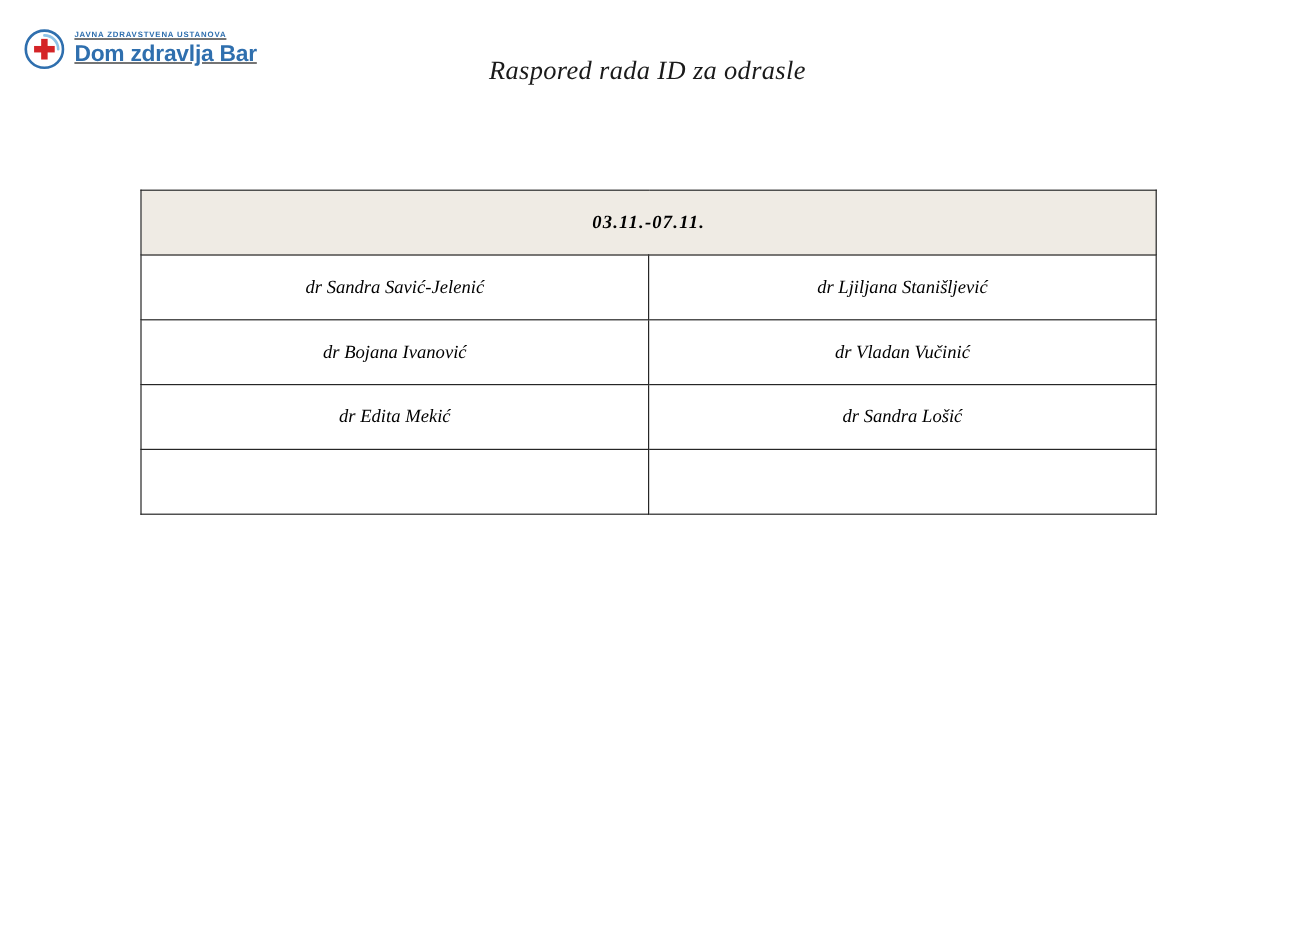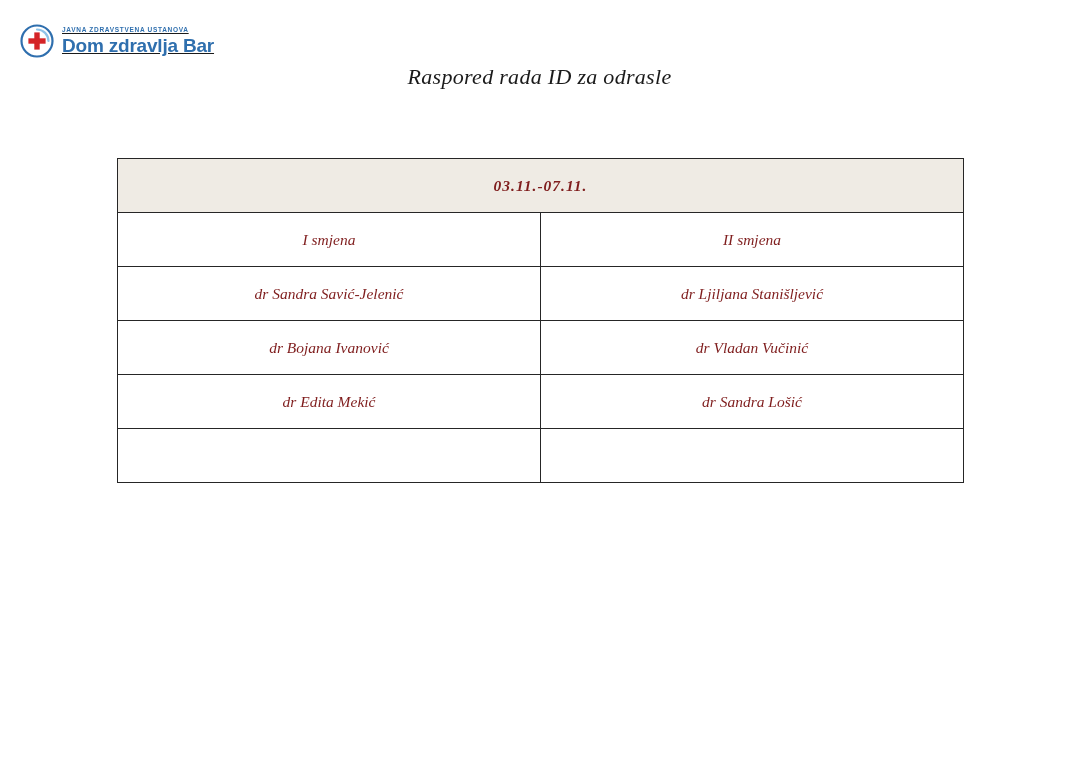--- a/index.html
+++ b/index.html
@@ -54,21 +54,21 @@
     font-size: 19px;
     font-weight: bold;
     color: #2f6fae;
     letter-spacing: -0.2px;
   }
 
   
   .doc-title {
     position: absolute;
     left: 0;
-    top: 64px;
+    top: 46px;
     width: 1079px;
     text-align: center;
     font-family: "Liberation Serif", serif;
     font-style: italic;
     font-size: 22px;
     font-weight: normal;
     color: #1a1a1a;
     letter-spacing: 0.3px;
   }
 
@@ -84,21 +84,21 @@
     width: 846px;
     table-layout: fixed;
   }
   table.schedule td {
     border: 1.5px solid #262626;
     text-align: center;
     vertical-align: middle;
     font-family: "Liberation Serif", serif;
     font-style: italic;
     font-size: 15.5px;
-    color: #7f1d1d;
+    color: #000000;
     height: 49px;
     padding: 2px 6px;
   }
   td.period-header {
     background: #efebe4;
     height: 70px;
     font-size: 19px;
     font-weight: bold;
     font-style: italic;
     letter-spacing: 1px;
@@ -137,24 +137,20 @@
   <table class="schedule">
     <colgroup>
       <col class="col-left">
       <col class="col-right">
     </colgroup>
     <tbody>
       <tr>
         <td class="period-header" colspan="2">03.11.-07.11.</td>
       </tr>
       <tr>
-        <td class="shift-header">I smjena</td>
-        <td class="shift-header">II smjena</td>
-      </tr>
-      <tr>
         <td>dr Sandra Savić-Jelenić</td>
         <td>dr Ljiljana Stanišljević</td>
       </tr>
       <tr>
         <td>dr Bojana Ivanović</td>
         <td>dr Vladan Vučinić</td>
       </tr>
       <tr>
         <td>dr Edita Mekić</td>
         <td>dr Sandra Lošić</td>

